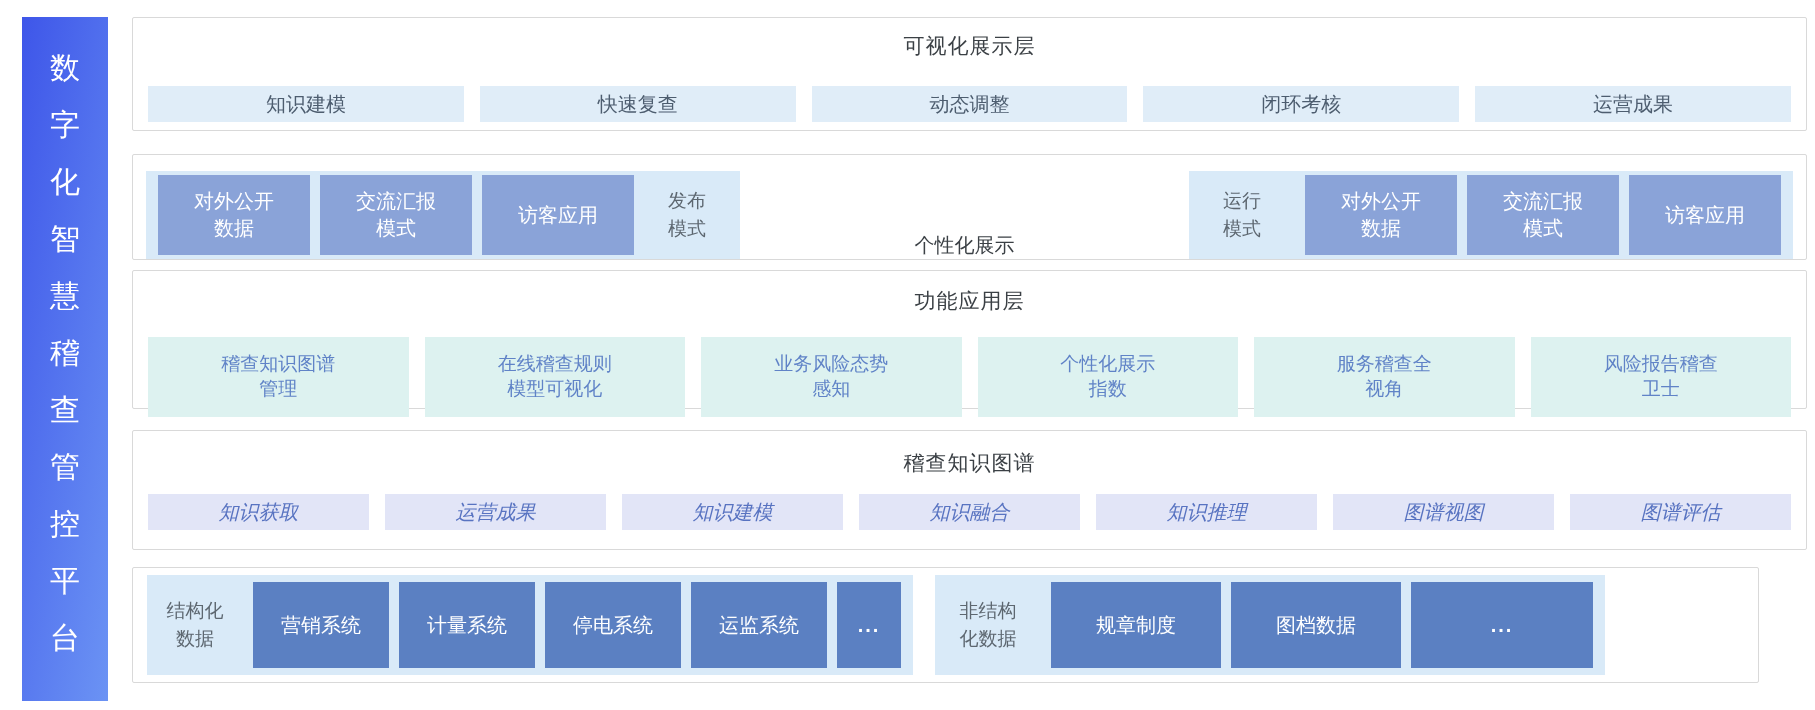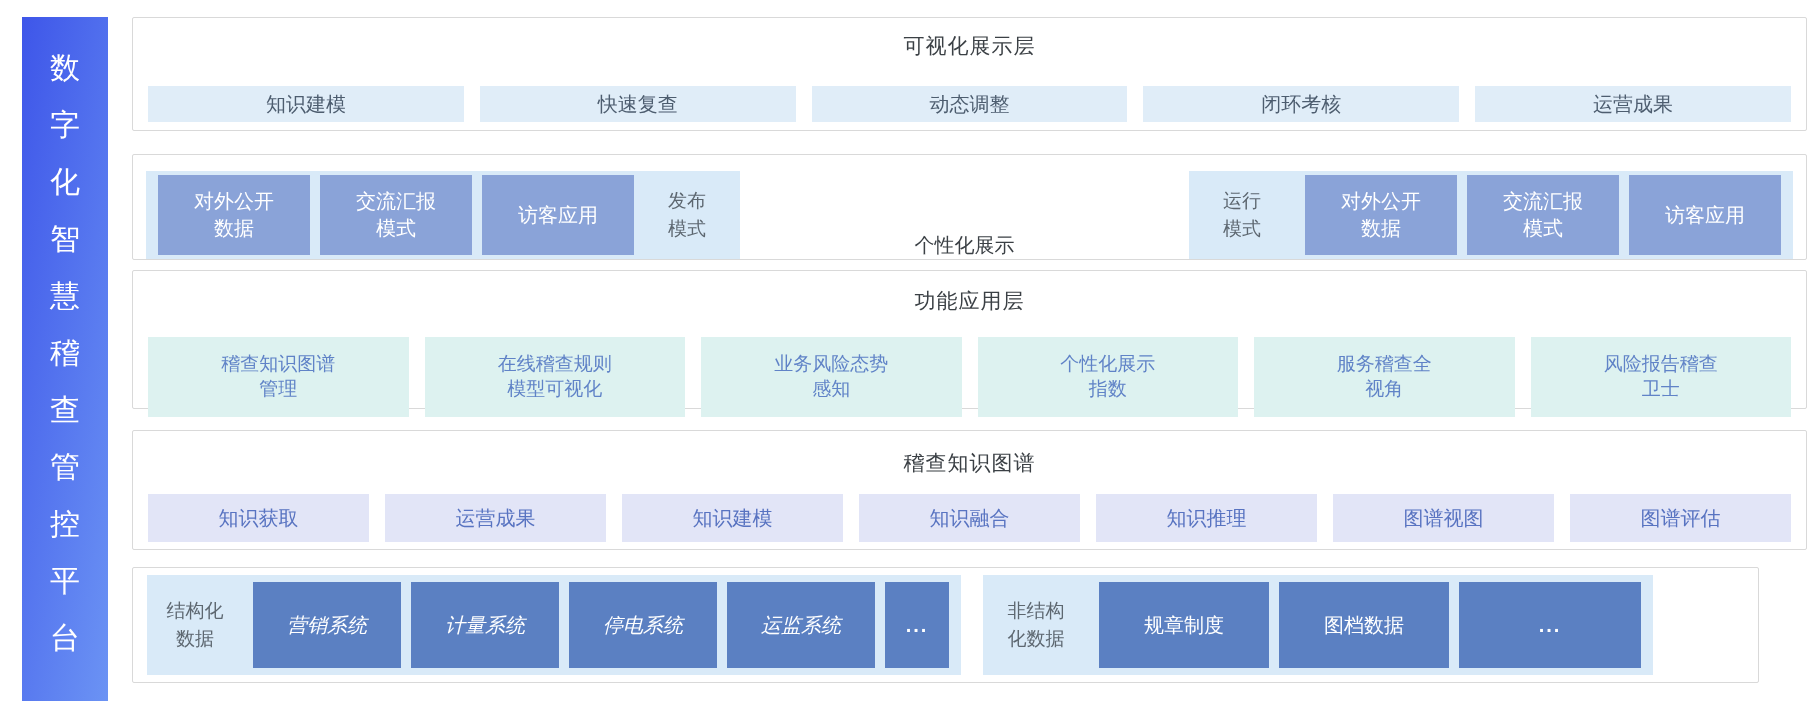--- a/index.html
+++ b/index.html
@@ -17,21 +17,21 @@
 
   .card { background:#fff; border:1px solid var(--card-border,#d9d9d9); border-radius:2px; }
   .card-title { text-align:center; font-size:21px; color:var(--title-dark,#3b4045);
     font-weight:500; letter-spacing:1px; }
 
   .pill-row { display:flex; gap:16px; margin:0 15px; }
   .pill { flex:1; display:flex; align-items:center; justify-content:center;
     text-align:center; white-space:pre-line; line-height:1.3; font-size:20px; }
   .pill.blue     { background:var(--pill-blue,#e0edf8);     color:var(--pill-blue-text,#4d5d6f); height:36px; }
   .pill.teal     { background:var(--pill-teal,#ddf2f0);     color:var(--pill-teal-text,#6083c7); height:80px; font-size:19px; }
-  .pill.lavender { background:var(--pill-lavender,#e2e5f7); color:var(--pill-lavender-text,#5873c1); height:48px; }
+  .pill.lavender { background:var(--pill-lavender,#e2e5f7); color:var(--pill-lavender-text,#5873c1); height:36px;font-style:italic; }
 
   .row1 { height:114px; margin-bottom:23px; }
   .row1 .card-title { padding-top:14px; }
   .row1 .pill-row { margin-top:26px; }
 
   .row2 { height:106px; margin-bottom:10px; }
   .row2-flex { display:flex; align-items:flex-end; height:100%; padding:0 13px;gap:13px; }
   .group { background:var(--group-bg,#d9eaf8); display:flex; align-items:center; height:88px; }
   .g-box { width:152px; height:80px; margin-left:10px; background:var(--box-medium,#8aa3d8);
     color:#fff; font-size:20px; display:flex; align-items:center; justify-content:center;
@@ -49,21 +49,21 @@
 
   .row4 { height:120px; margin-bottom:17px; }
   .row4 .card-title { padding-top:18px; }
   .row4 .pill-row { margin-top:17px; }
 
   .row5 { height:116px; width:1627px; }
   .row5-flex { display:flex; align-items:center; height:100%; padding:0 14px; }
   .data-group { background:var(--group-bg,#d9eaf8); display:flex; align-items:center; height:100px; }
   .d-box { height:86px; margin-left:10px; background:var(--box-dark,#5b80c2); color:#fff;
     font-size:20px; display:flex; align-items:center; justify-content:center; text-align:center; }
-  .d-box.sys { width:148px;font-style:italic; }
+  .d-box.sys { width:136px; }
   .d-box.doc { width:170px; }
   .d-box.more-sm { width:64px;  font-weight:bold; letter-spacing:2px; }
   .d-box.more-lg { width:182px; font-weight:bold; letter-spacing:2px; }
   .structured-group { margin-right:22px; padding-right:12px; }
   .structured-group .g-label { width:96px; }
   .unstructured-group { padding-right:12px; }
 </style>
 </head>
 <body>
 

